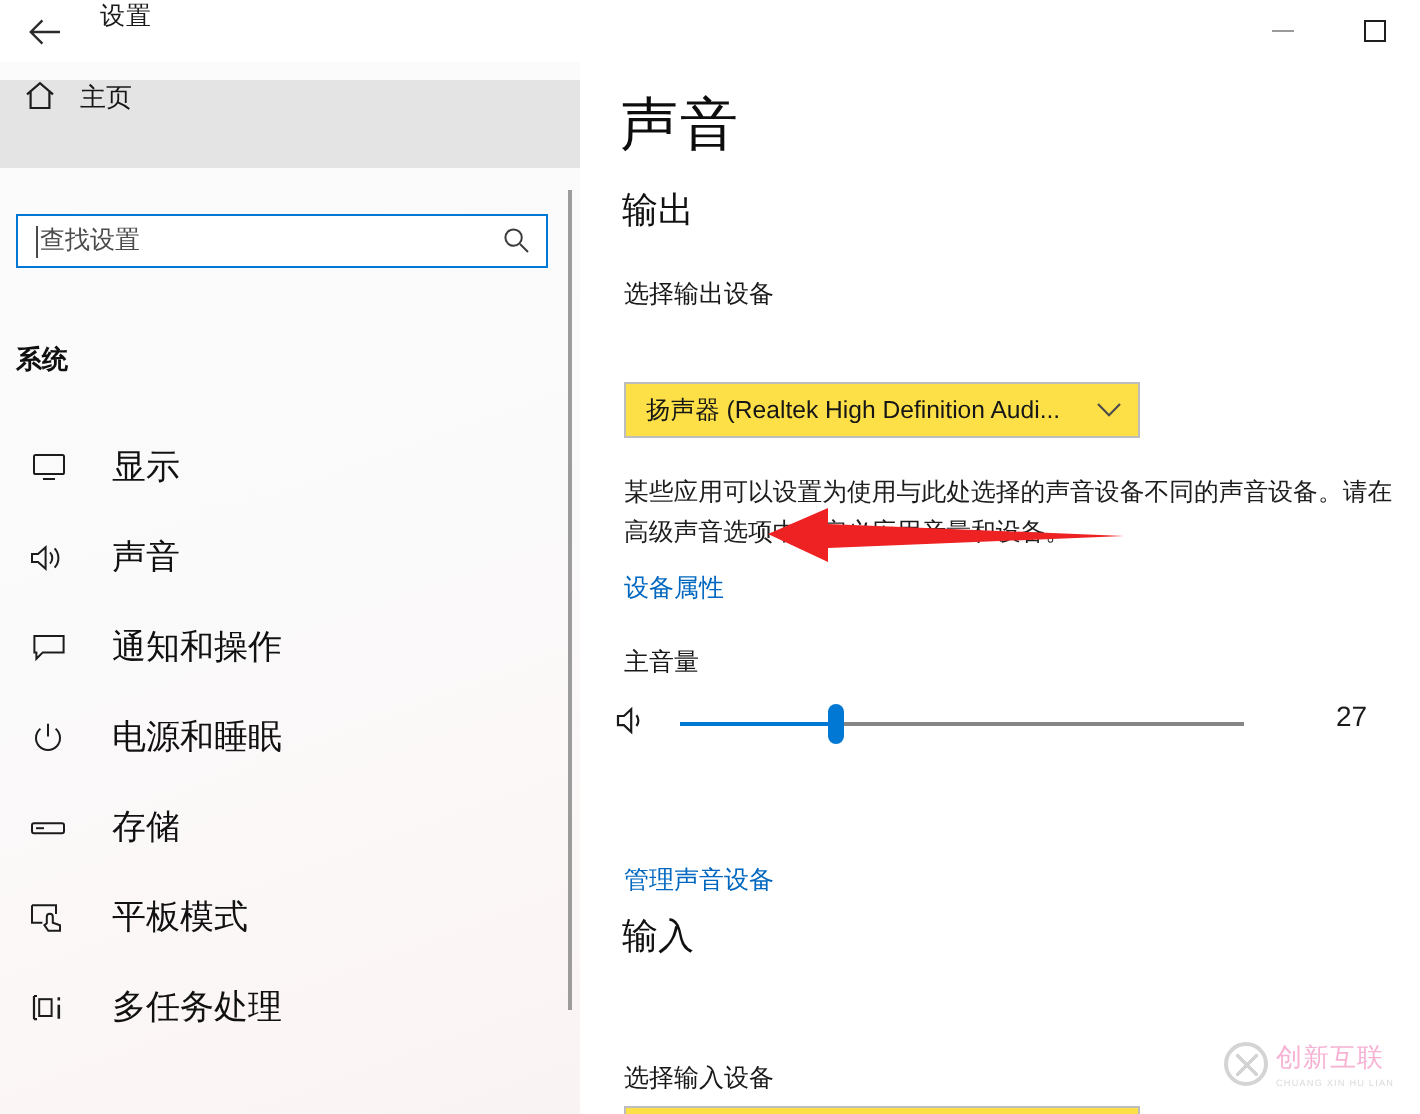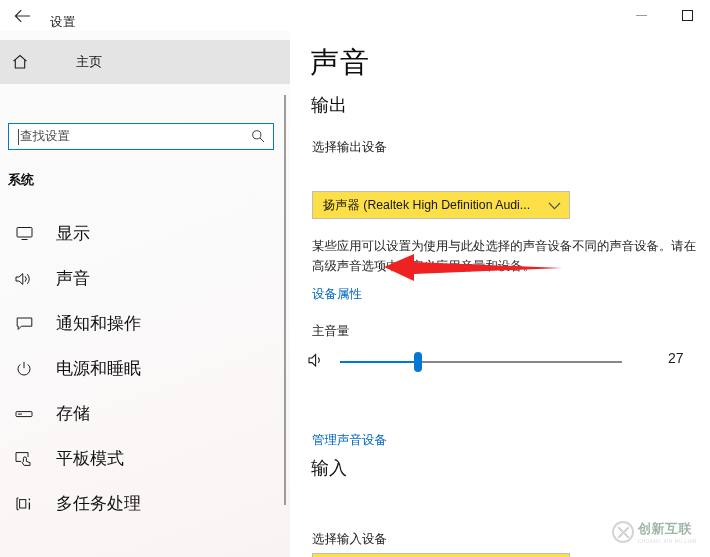--- a/index.html
+++ b/index.html
@@ -9,21 +9,21 @@
     font-family: "Liberation Sans", "DejaVu Sans", sans-serif;
     background: #ffffff;
     color: #000000;
     -webkit-font-smoothing: antialiased;
   }
   #app { position: relative; width: 710px; height: 557px; overflow: hidden; }
 
   
   .titlebar {
     position: absolute; left: 0; top: 0; width: 710px; height: 31px;
-    background: #ffffff; display: flex; align-items: flex-end;
+    background: #ffffff; display: flex; align-items: flex-start;
   }
   .back-btn {
     width: 44px; height: 31px; display: flex; align-items: center; justify-content: center;
     color: #2b2b2b;
   }
   .back-btn svg { display: block; }
   .title-text {
     font-size: 12.5px; color: #1b1b1b; margin-left: 6px; letter-spacing: .5px;
   }
   .win-controls { position: absolute; right: 0; top: 0; height: 31px; display: flex; }
@@ -33,26 +33,26 @@
 
   
   .sidebar {
     position: absolute; left: 0; top: 31px; width: 290px; height: 526px;
     background: linear-gradient(160deg, #fbfbfc 0%, #fafafb 45%, #fcf7f7 75%, #faf3f4 100%);
     overflow: hidden;
   }
   .home-row {
     position: absolute; left: 0; top: 9px; width: 290px; height: 44px;
     background: #e4e4e4;
-    display: flex; align-items: center; gap: 36px;
+    display: flex; align-items: flex-start;
   }
   .home-icon { width: 40px; display: flex; justify-content: center; align-items: center; color: #1d1d1d; }
   .home-label { font-size: 13px; color: #161616; }
 
-  .search-wrap { position: absolute; left: 8px; top: 92px; width: 266px; height: 27px; }
+  .search-wrap { position: absolute; left: 8px; top: 76px; width: 266px; height: 27px; }
   .search-box {
     width: 100%; height: 100%;
     border: 1.6px solid #0078d4; background: #ffffff;
     display: flex; align-items: center; position: relative;
   }
   .caret { position: absolute; left: 9px; top: 5px; width: 1px; height: 16px; background: #4a4a4a; }
   .search-ph { margin-left: 11px; font-size: 12.5px; color: #4b4b4b; }
   .search-icon { position: absolute; right: 8px; top: 5px; color: #3b3b3b; }
 
   .group-title {
@@ -155,21 +155,21 @@
     border: 2.2px solid #9b9b9b; position: relative; margin-right: 4px;
   }
   .wm-mark::after {
     content: ""; position: absolute; left: 4px; top: 4px;
     width: 11px; height: 11px;
     background:
       linear-gradient(45deg, transparent 44%, #9b9b9b 44%, #9b9b9b 56%, transparent 56%),
       linear-gradient(-45deg, transparent 44%, #9b9b9b 44%, #9b9b9b 56%, transparent 56%);
   }
   .wm-text { display: flex; flex-direction: column; }
-  .wm-cn { font-size: 13px; color: #14532d; font-weight: bold; letter-spacing: .5px; }
+  .wm-cn { font-size: 13px; color: #ec4899; font-weight: normal; letter-spacing: .5px; }
   .wm-en { font-size: 4.6px; color: #a6a6a6; letter-spacing: .6px; margin-top: 1px; }
 
   
   .arrow-ann { position: absolute; left: 384px; top: 248px; }
 </style>
 </head>
 <body>
 
 <div id="app">
 

